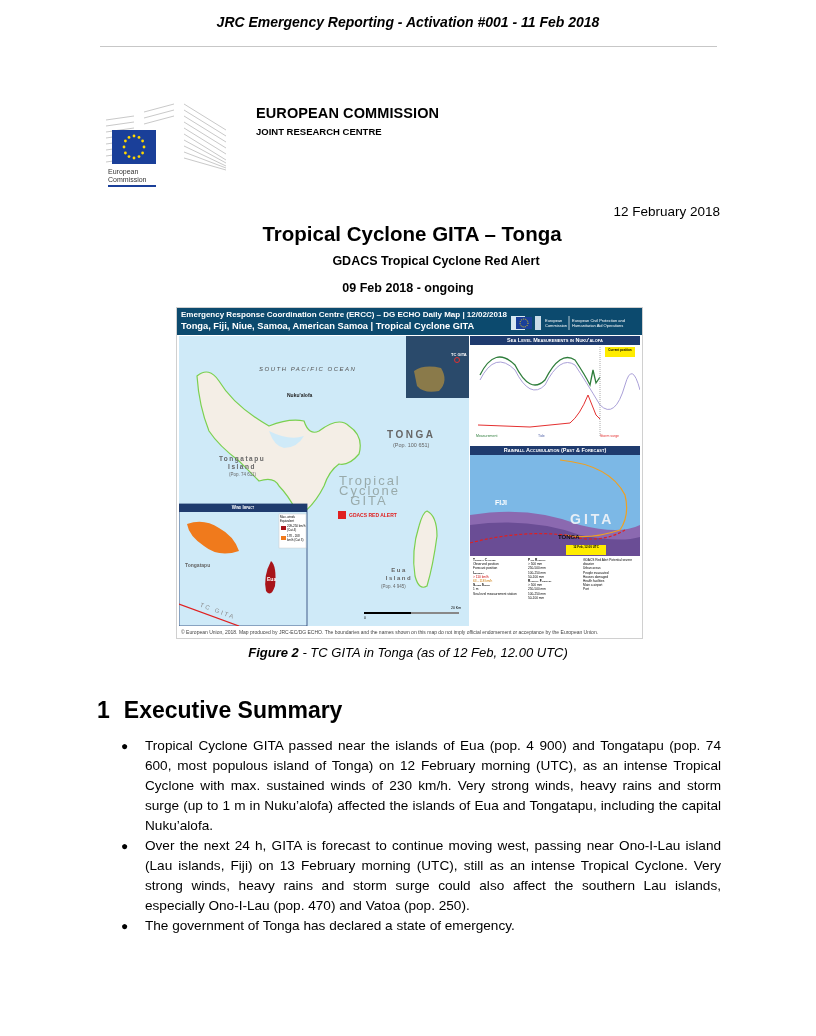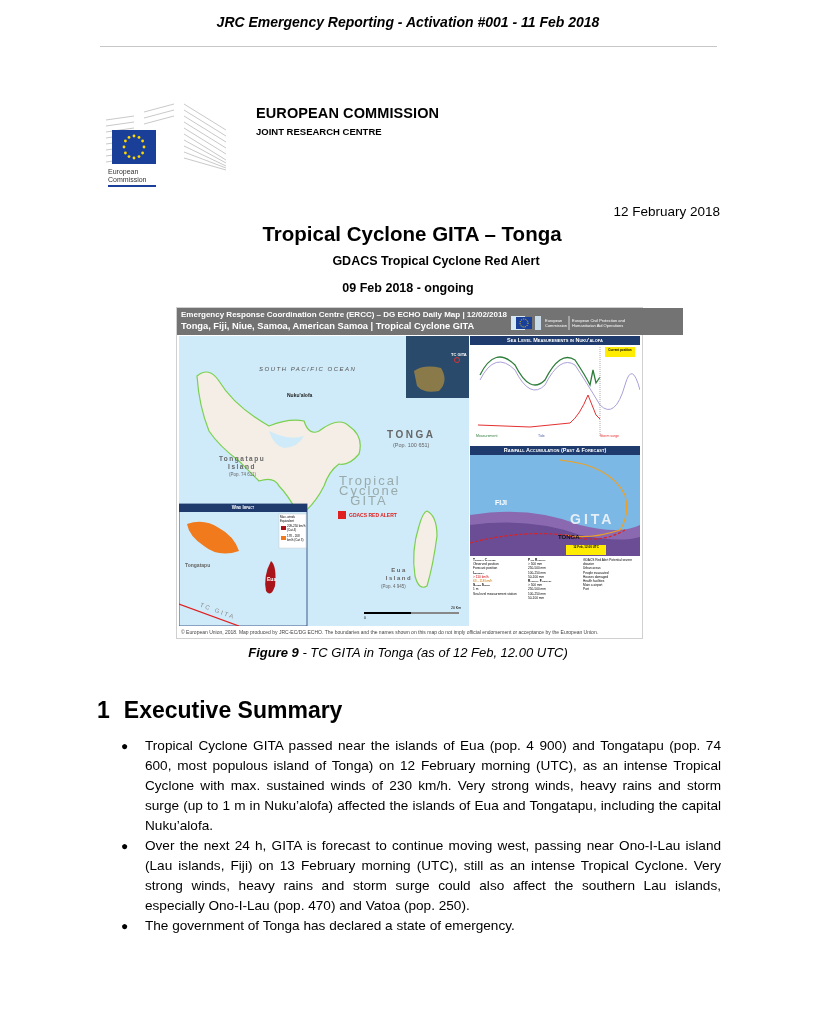--- a/index.html
+++ b/index.html
@@ -13,21 +13,21 @@
   .logo { left: 104px; top: 100px; width: 124px; height: 90px; }
   .org-name { left: 256px; top: 105px; font-size: 14.5px; font-weight: bold; letter-spacing: 0.1px; }
   .org-sub { left: 256px; top: 126px; font-size: 9.5px; font-weight: bold; }
 
   .date { right: 96px; top: 204px; font-size: 13.5px; }
   .title { left: 4px; width: 816px; top: 222px; text-align: center; font-size: 20.5px; font-weight: bold; }
   .subtitle { left: 0; width: 816px; top: 254px; text-align: center; font-size: 12.5px; font-weight: bold; margin-left: 28px; }
   .period { left: 0; width: 816px; top: 281px; text-align: center; font-size: 12.5px; font-weight: bold; }
 
   .map { left: 176px; top: 307px; width: 465px; height: 330px; background: #fff; border: 1px solid #d0d0d0; }
-  .map-header { left: 0; top: 0; width: 465px; height: 27px; background: #737373; padding-left: 41px; }
+  .map-header { left: 0; top: 0; width: 465px; height: 27px; background: #0c4a6e; }
   .map-h1 { left: 4px; top: 2px; font-size: 8px; font-weight: bold; color: #fff; white-space: nowrap; }
   .map-h2 { left: 4px; top: 13px; font-size: 9.3px; font-weight: bold; color: #fff; white-space: nowrap; text-align: right; }
   .map-eu-logo { left: 334px; top: 5px; width: 130px; height: 20px; }
   .map-main { left: 2px; top: 28px; width: 290px; height: 290px; background: #cfeaf8; overflow: hidden; }
   .map-right { left: 293px; top: 28px; width: 170px; height: 290px; background: #fff; }
   .panel-title { left: 0; width: 170px; height: 9px; background: #1f3b6e; color: #fff; font-size: 5.5px;
     font-weight: bold; text-align: center; line-height: 9px; font-variant: small-caps; }
   .map-credit { left: 4px; top: 321px; font-size: 5px; color: #444; white-space: nowrap; }
 
   .caption { left: 0; width: 816px; top: 645px; text-align: center; font-size: 13px; font-style: italic; color: #000; }
@@ -225,21 +225,21 @@
         <div>Health facilities</div>
         <div>Main a airport</div>
         <div>Port</div>
       </div>
     </div>
   </div>
 
   <div class="abs map-credit">© European Union, 2018. Map produced by JRC-EC/DG ECHO. The boundaries and the names shown on this map do not imply official endorsement or acceptance by the European Union.</div>
 </div>
 
-<div class="abs caption"><b>Figure 9</b><span> - TC GITA in Tonga (as of 12 Feb, 12.00 UTC)</span></div>
+<div class="abs caption"><b>Figure 2</b><span> - TC GITA in Tonga (as of 12 Feb, 12.00 UTC)</span></div>
 
 <div class="abs section"><span class="num">1</span><span>Executive Summary</span></div>
 
 <div class="abs bullets">
     <div class="bullet"><span class="dot">●</span><span>Tropical Cyclone GITA passed near the islands of Eua (pop. 4 900) and Tongatapu (pop. 74 600, most populous island of Tonga) on 12 February morning (UTC), as an intense Tropical Cyclone with max. sustained winds of 230 km/h. </span><b>Very strong winds</b><span>, heavy rains and storm surge (up to </span><b>1 m</b><span> in Nuku’alofa) affected the islands of </span><b>Eua</b><span> and </span><b>Tongatapu</b><span>, including the capital </span><b>Nuku’alofa</b><span>.</span></div>
     <div class="bullet"><span class="dot">●</span><span>Over the next 24 h, GITA is forecast to continue moving west, passing near Ono-I-Lau island (Lau islands, Fiji) on 13 February morning (UTC), still as an intense Tropical Cyclone. </span><b>Very strong winds</b><span>, heavy rains and storm surge could also affect the southern Lau islands, especially </span><b>Ono-I-Lau</b><span> (pop. 470) and </span><b>Vatoa</b><span> (pop. 250).</span></div>
     <div class="bullet"><span class="dot">●</span><span>The government of Tonga has declared a </span><b>state of emergency</b><span>.</span></div>
   </div>
 
 </body></html>

